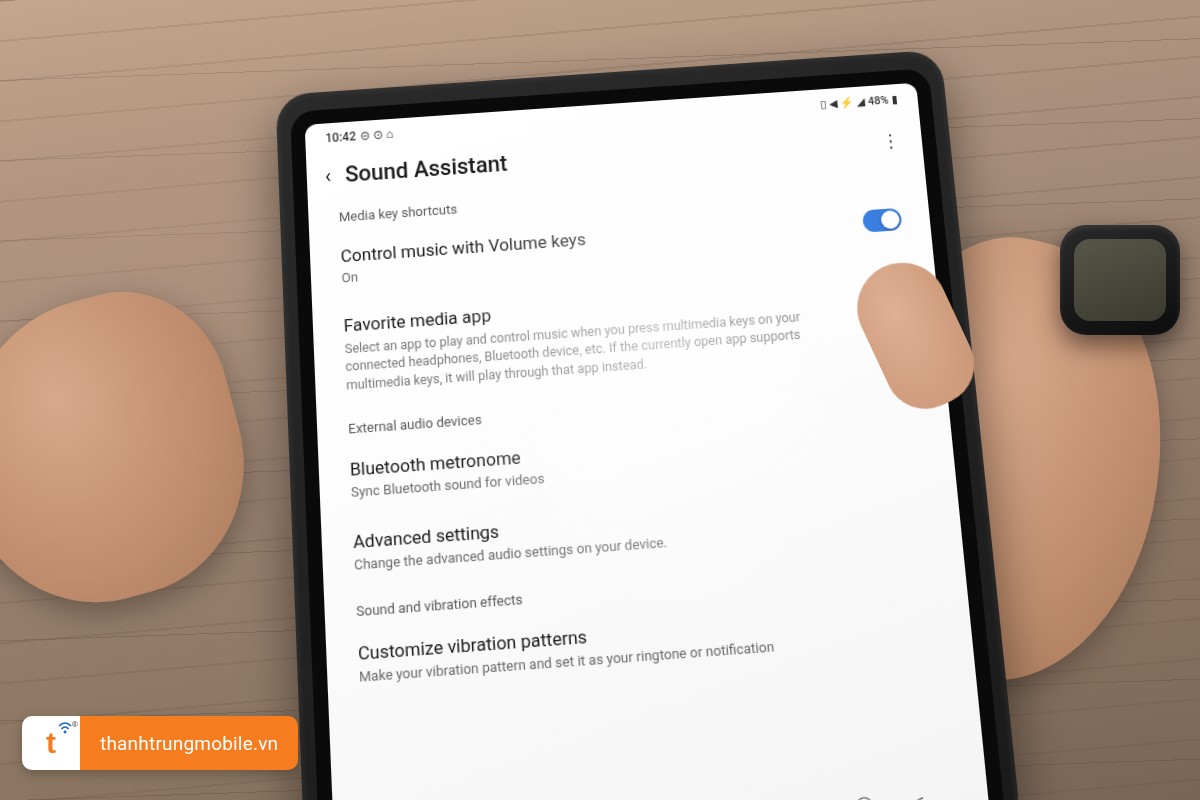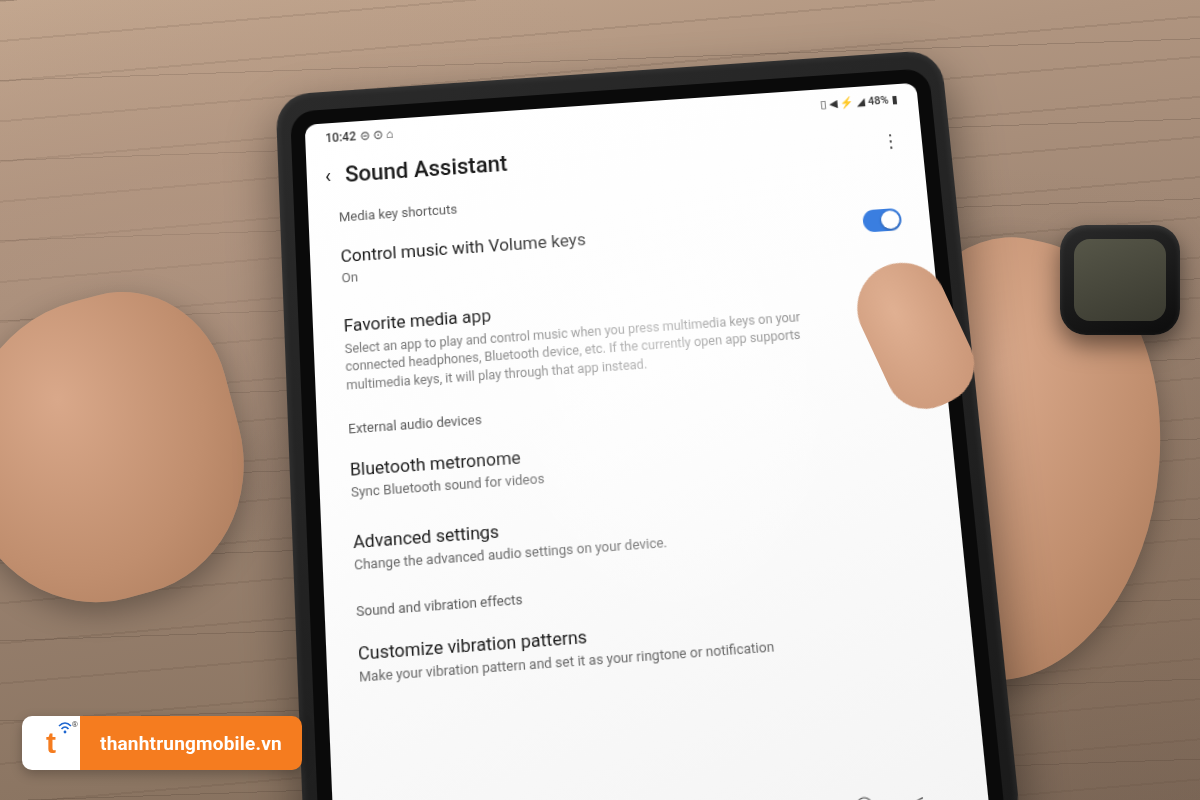--- a/index.html
+++ b/index.html
@@ -270,21 +270,21 @@
     font-size: 8px;
     color: #555;
   }
   .wm-text {
     background: #f57c1f;
     color: #fff;
     display: flex;
     align-items: center;
     padding: 3px 20px;
     font-size: 19px;
-    font-weight: 700;
+    font-weight: 400;
     letter-spacing: 0.2px;
   }
 </style>
 </head>
 <body>
 
 <div class="wood-bg"></div>
 
 <div class="hand left"></div>
 <div class="hand right"></div>

